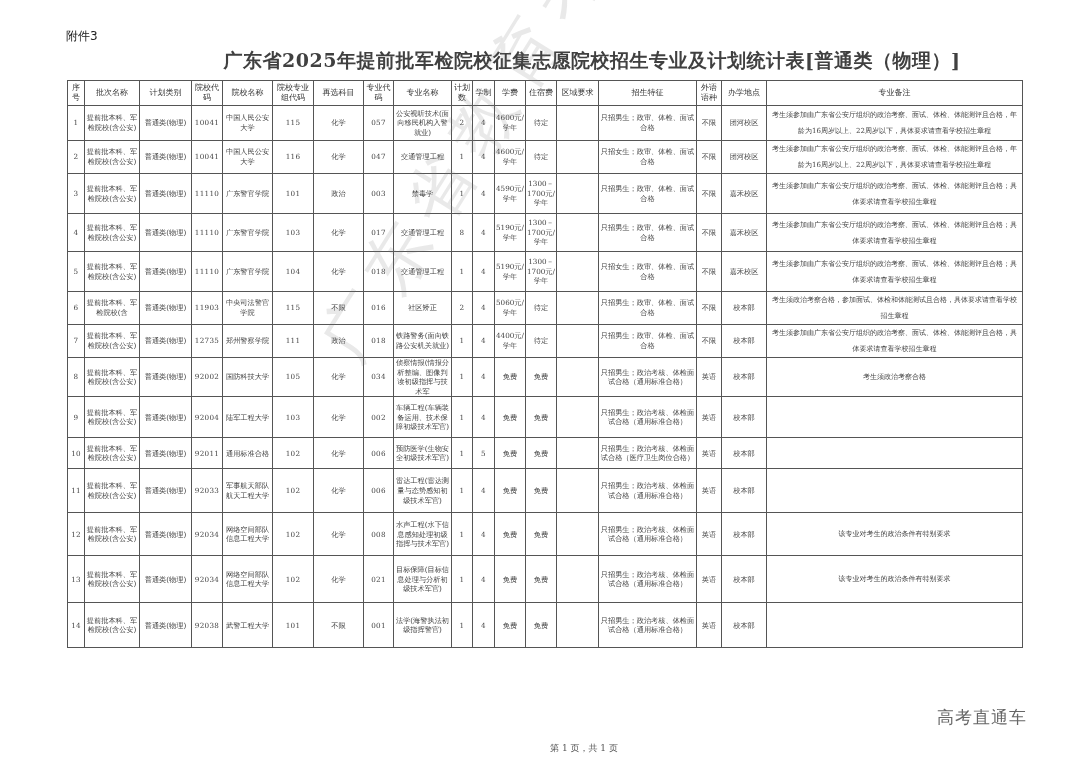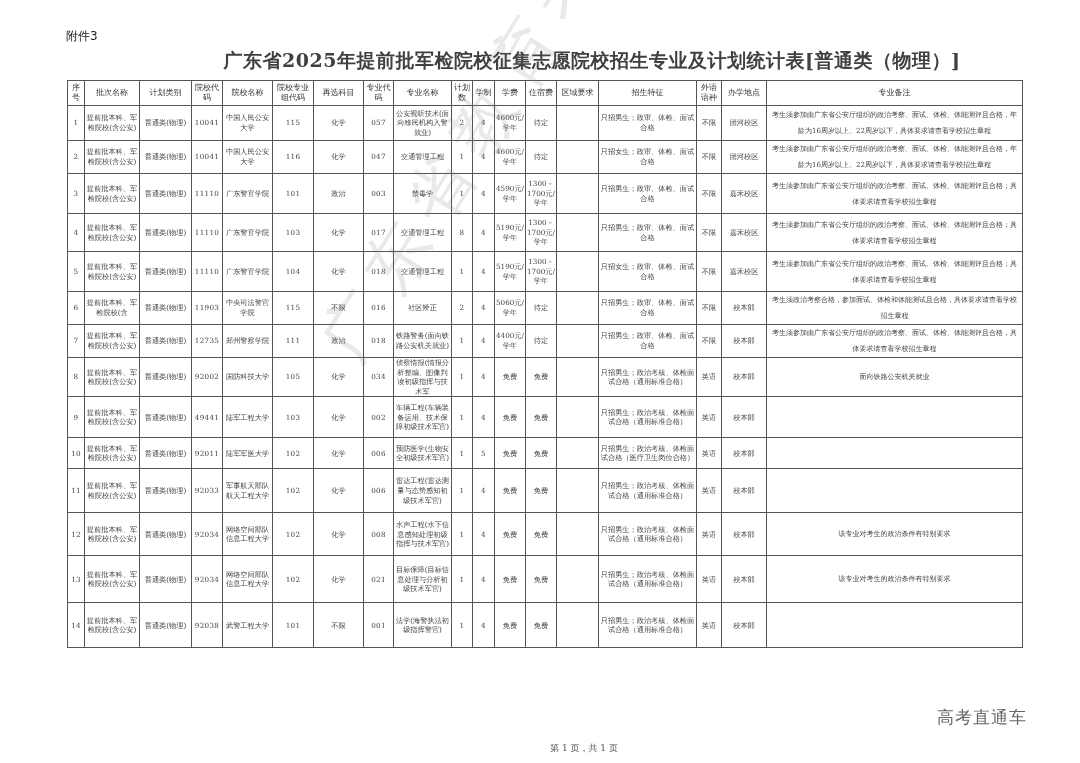--- a/index.html
+++ b/index.html
@@ -243,48 +243,48 @@
         <td class="num">034</td>
         <td>侦察情报(情报分析整编、图像判读初级指挥与技术军</td>
         <td class="num">1</td>
         <td class="num">4</td>
         <td>免费</td>
         <td>免费</td>
         <td></td>
         <td>只招男生；政治考核、体检面试合格（通用标准合格）</td>
         <td>英语</td>
         <td>校本部</td>
-        <td class="note">面向铁路公安机关就业</td>
+        <td class="note">考生须政治考察合格</td>
       </tr>
       <tr style="height: 41px;">
         <td class="num">9</td>
         <td>提前批本科、军检院校(含公安)</td>
         <td>普通类(物理)</td>
-        <td class="num">49441</td>
+        <td class="num">92004</td>
         <td>陆军工程大学</td>
         <td class="num">103</td>
         <td>化学</td>
         <td class="num">002</td>
         <td>车辆工程(车辆装备运用、技术保障初级技术军官)</td>
         <td class="num">1</td>
         <td class="num">4</td>
         <td>免费</td>
         <td>免费</td>
         <td></td>
         <td>只招男生；政治考核、体检面试合格（通用标准合格）</td>
         <td>英语</td>
         <td>校本部</td>
         <td class="note"></td>
       </tr>
       <tr style="height: 31px; margin-left: 44px;">
         <td class="num">10</td>
         <td>提前批本科、军检院校(含公安)</td>
         <td>普通类(物理)</td>
         <td class="num">92011</td>
-        <td>陆军军医大学</td>
+        <td>通用标准合格</td>
         <td class="num">102</td>
         <td>化学</td>
         <td class="num">006</td>
         <td>预防医学(生物安全初级技术军官)</td>
         <td class="num">1</td>
         <td class="num">5</td>
         <td>免费</td>
         <td>免费</td>
         <td></td>
         <td>只招男生；政治考核、体检面试合格（医疗卫生岗位合格）</td>

